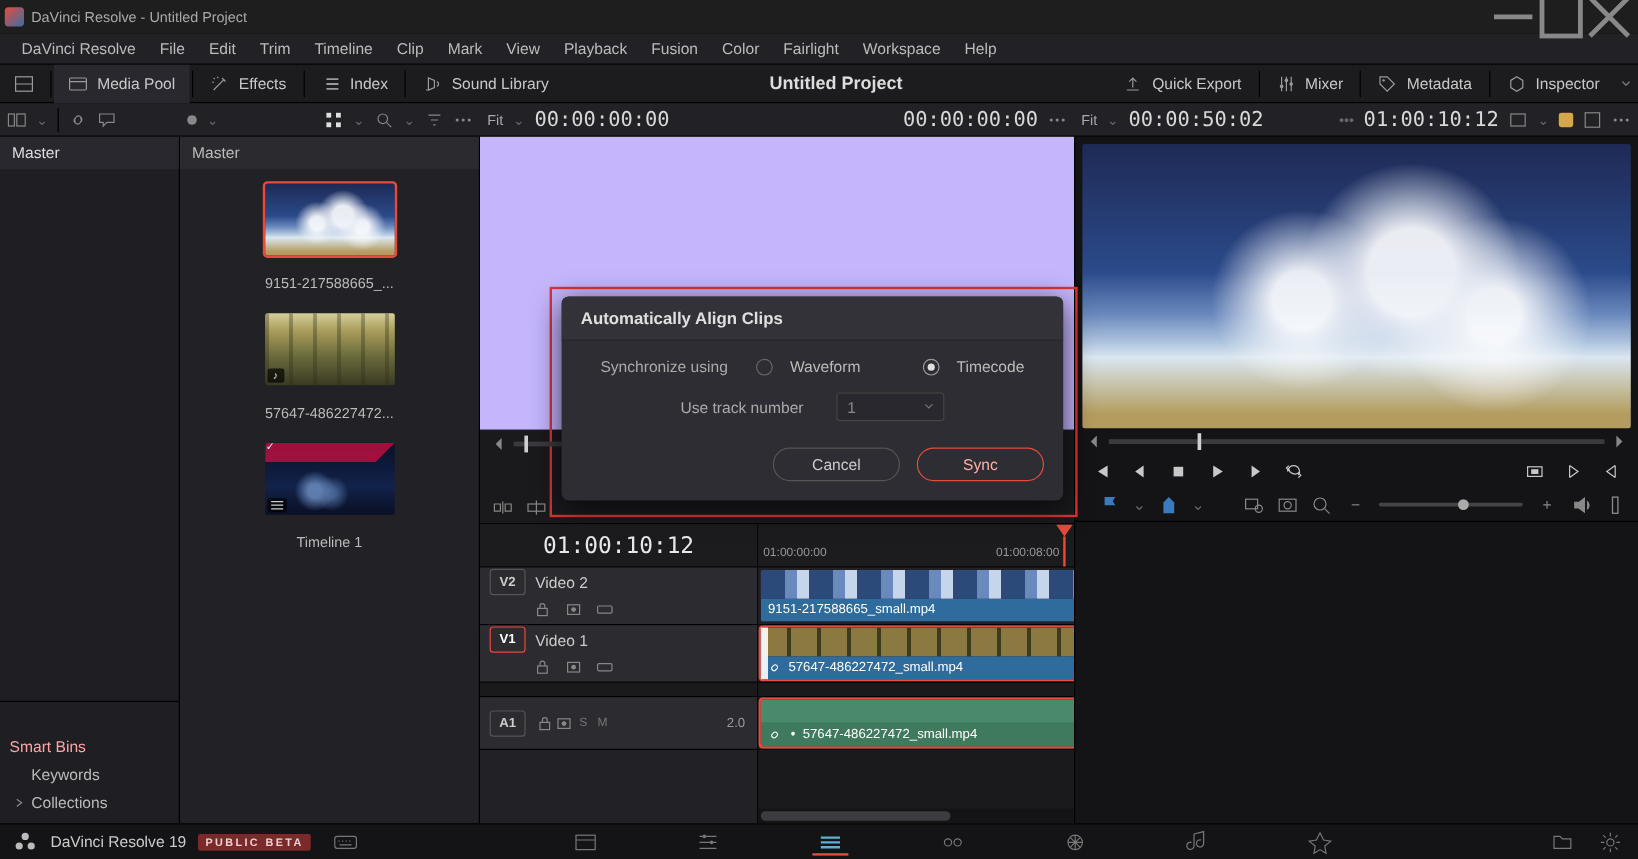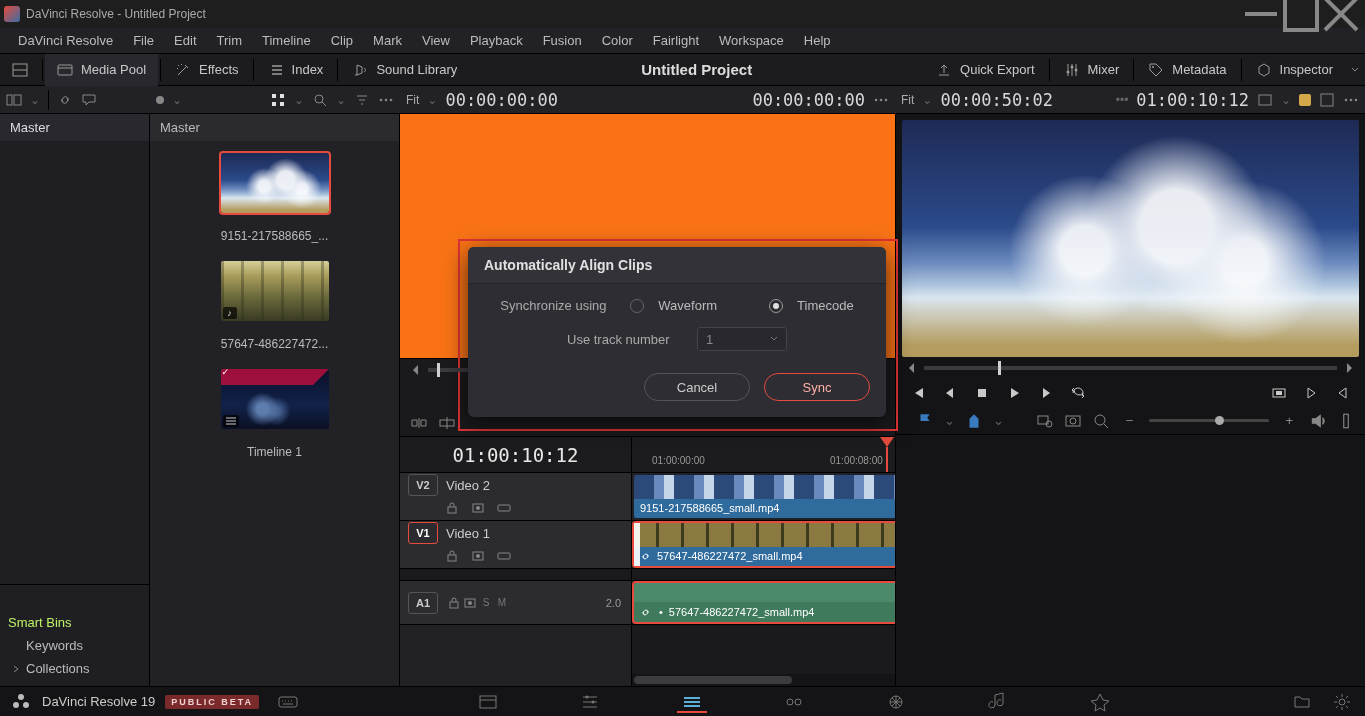--- a/index.html
+++ b/index.html
@@ -84,21 +84,21 @@
      radial-gradient(circle at 75% 60%,#fff 0 6%,#fff0 22%);opacity:.9;}
   .forest{background:linear-gradient(180deg,#d6cf9a 0%,#a89c5a 25%,#6a6a3c 60%,#3a3a24 100%);}
   .forest::before{content:"";position:absolute;inset:0;background:
      repeating-linear-gradient(90deg,#2f2f1a 0 3px,transparent 3px 20px);opacity:.35;}
   .night{background:linear-gradient(180deg,#0a1028 0%,#12224a 60%,#0a0f24 100%);}
   .night::before{content:"";position:absolute;inset:0;background:
      radial-gradient(circle at 45% 55%,#7fa6dc 0 10%,#0000 30%),
      radial-gradient(circle at 60% 60%,#5b7db0 0 6%,#0000 24%);opacity:.7;}
 
   .center-col{flex:1;display:flex;flex-direction:column;background:#1a1a1d;position:relative;min-width:0;}
-  .viewer-area{flex:0 0 245px;background:#f97316;border-bottom:1px solid #000;position:relative;}
+  .viewer-area{flex:0 0 245px;background:#c4b5fd;border-bottom:1px solid #000;position:relative;}
   
   .scrubrow{height:22px;display:flex;align-items:center;padding:0 12px;}
   .scrubrow .track{flex:1;height:4px;background:#3a3a3f;margin:0 8px;position:relative;}
   .scrubrow .knob{position:absolute;width:3px;height:14px;background:#d0d0d0;top:-5px;}
   .transport{height:28px;display:flex;align-items:center;justify-content:center;gap:16px;color:#c8c8c8;}
   .transport .ico{width:16px;height:16px;}
   .transport .ico svg{width:100%;height:100%;}
   .extra-row{height:28px;display:flex;align-items:center;padding:0 10px;gap:10px;color:#888;border-bottom:1px solid #000;}
   .extra-row .ico{width:18px;height:18px;}
   .extra-row .ico svg{width:100%;height:100%;}
@@ -418,21 +418,21 @@
       </span>
   </div>
 </div>
 
 <div class="main">
 
   <div class="left-col">
     <div class="hdr">Master</div>
     <div class="fill"></div>
     <div class="smartbins">
-      <div style="color:#bef264;margin-bottom:4px;margin-top:24px;">Smart Bins</div>
+      <div style="color:#fca5a5;margin-bottom:4px;margin-top:24px;">Smart Bins</div>
       <div class="sb-item">Keywords</div>
       <div class="sb-item chev">
         <svg width="8" height="8" viewBox="0 0 8 8">
             <path d="M2 1l4 3-4 3" stroke="#888" fill="none"></path>
           </svg>
         <span>Collections</span>
       </div>
     </div>
   </div>
 
@@ -599,21 +599,21 @@
               </svg>
             </span>
           <span class="mini-ico" style="font-size:10px;color:#777;display:flex;align-items:center;justify-content:center">S</span>
           <span class="mini-ico" style="font-size:10px;color:#777;display:flex;align-items:center;justify-content:center">M</span>
           <span class="num">2.0</span>
         </div>
       </div>
 
       <div class="tl-right">
         <div class="ruler">
-          <span class="tick" style="left:20px">01:00:00:00</span>
+          <span class="tick" style="left:4px">01:00:00:00</span>
           <span class="tick" style="left:198px">01:00:08:00</span>
 
           <div class="play" style="left:248px"></div>
         </div>
 
         <div class="tl-track">
           <div class="clip blue" style="left:2px;right:-260px">
             <div class="strip sky-strip"></div>
             <div class="bar">
                 <span>9151-217588665_small.mp4</span>

